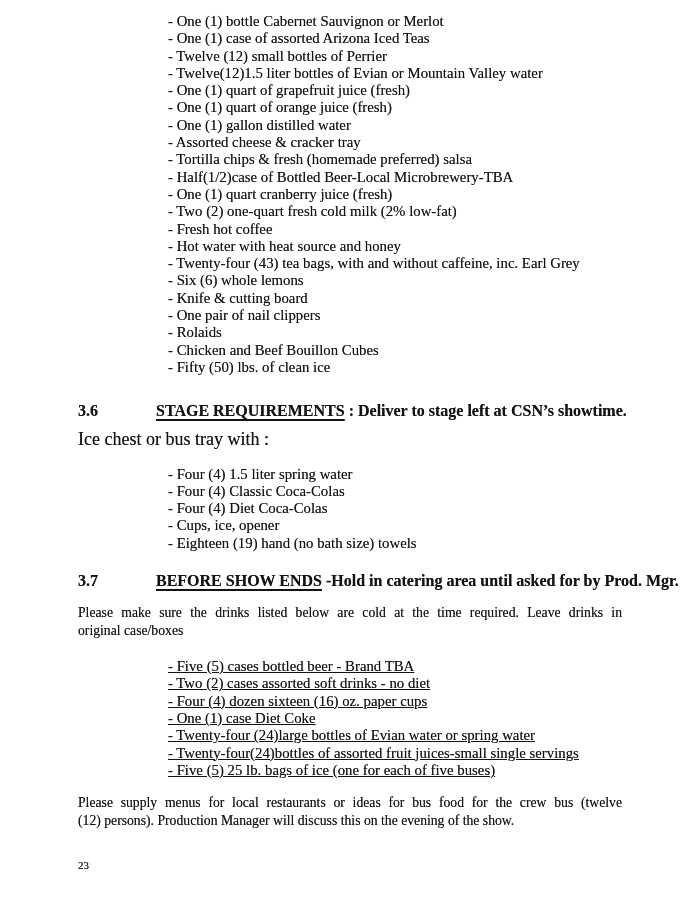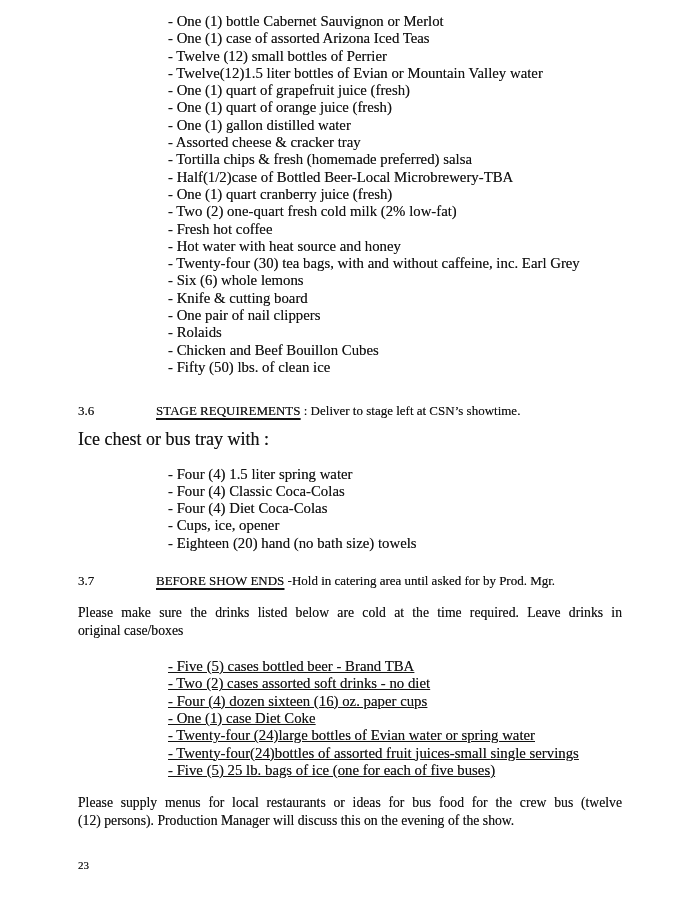--- a/index.html
+++ b/index.html
@@ -18,22 +18,22 @@
     padding: 13px 78px 0 78px;
   }
   .hyphen-list {
     margin-left: 90px;
     font-size: 14.8px;
     line-height: 17.3px;
   }
   .list-item { white-space: nowrap; }
   .section-heading {
     display: flex;
-    font-weight: normal;
-    font-size: 13px;
+    font-weight: bold;
+    font-size: 16px;
     line-height: 18px;
     white-space: nowrap;
   }
   .section-heading .num { flex: 0 0 78px; }
   .u {
     text-decoration: underline;
     text-decoration-thickness: 1.6px;
     text-underline-offset: 2.5px;
   }
   .body-line {
@@ -75,42 +75,42 @@
       <div class="list-item">- One (1) quart of grapefruit juice (fresh)</div>
       <div class="list-item">- One (1) quart of orange juice (fresh)</div>
       <div class="list-item">- One (1) gallon distilled water</div>
       <div class="list-item">- Assorted cheese &amp; cracker tray</div>
       <div class="list-item">- Tortilla chips &amp; fresh (homemade preferred) salsa</div>
       <div class="list-item">- Half(1/2)case of Bottled Beer-Local Microbrewery-TBA</div>
       <div class="list-item">- One (1) quart cranberry juice (fresh)</div>
       <div class="list-item">- Two (2) one-quart fresh cold milk (2% low-fat)</div>
       <div class="list-item">- Fresh hot coffee</div>
       <div class="list-item">- Hot water with heat source and honey</div>
-      <div class="list-item">- Twenty-four (30) tea bags, with and without caffeine, inc. Earl Grey</div>
+      <div class="list-item">- Twenty-four (43) tea bags, with and without caffeine, inc. Earl Grey</div>
       <div class="list-item">- Six (6) whole lemons</div>
       <div class="list-item">- Knife &amp; cutting board</div>
       <div class="list-item">- One pair of nail clippers</div>
       <div class="list-item">- Rolaids</div>
       <div class="list-item">- Chicken and Beef Bouillon Cubes</div>
       <div class="list-item">- Fifty (50) lbs. of clean ice</div>
     </div>
 
     <div class="section-heading mt-h36">
       <span class="num">3.6</span>
       <span><span class="u">STAGE REQUIREMENTS</span><span> : Deliver to stage left at CSN’s showtime.</span></span>
     </div>
 
     <div class="intro-line mt-ice">Ice chest or bus tray with :</div>
 
     <div class="hyphen-list mt-list2">
       <div class="list-item">- Four (4) 1.5 liter spring water</div>
       <div class="list-item">- Four (4) Classic Coca-Colas</div>
       <div class="list-item">- Four (4) Diet Coca-Colas</div>
       <div class="list-item">- Cups, ice, opener</div>
-      <div class="list-item">- Eighteen (20) hand (no bath size) towels</div>
+      <div class="list-item">- Eighteen (19) hand (no bath size) towels</div>
     </div>
 
     <div class="section-heading mt-h37">
       <span class="num">3.7</span>
       <span><span class="u">BEFORE SHOW ENDS</span><span> -Hold in catering area until asked for by Prod. Mgr.</span></span>
     </div>
 
     <div class="mt-para1">
       <div class="body-line jline">Please make sure the drinks listed below are cold at the time required.  Leave drinks in</div>
       <div class="body-line">original case/boxes</div>

